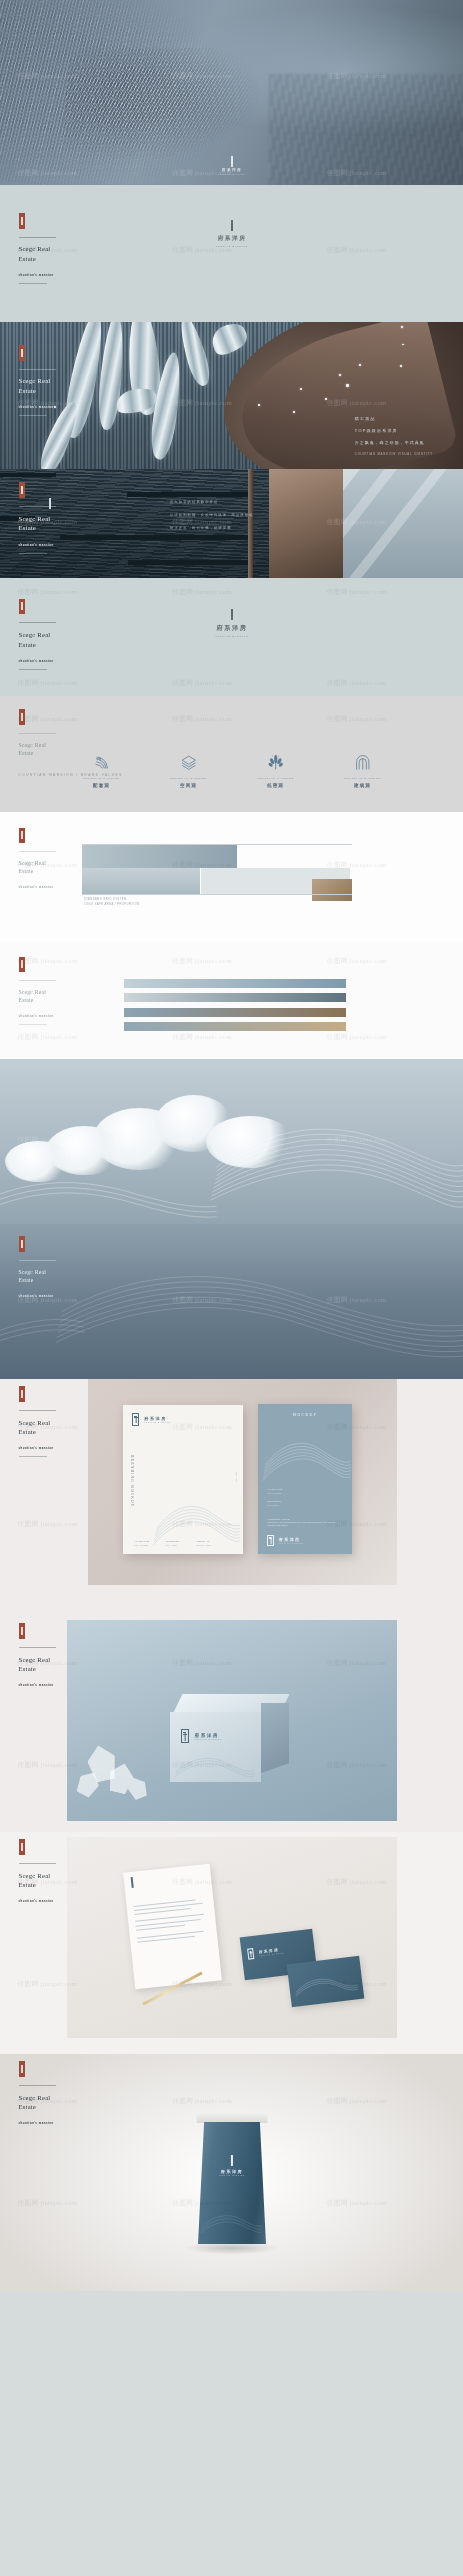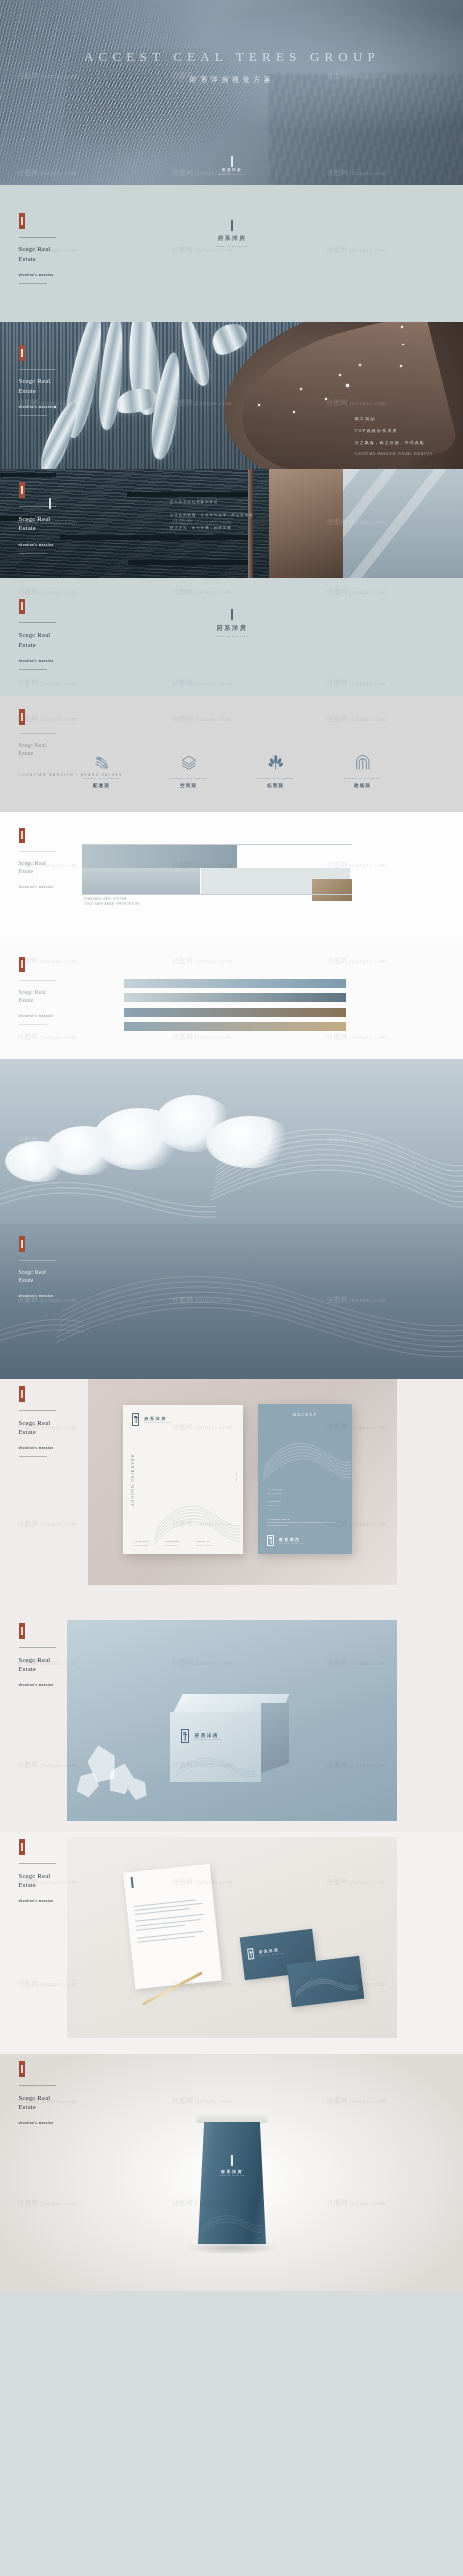--- a/index.html
+++ b/index.html
@@ -299,24 +299,20 @@
 </head>
 <body>
 
 <section class="page" id="s1">
   <div class="hero-img">
     <div class="hero-roof"></div>
     <div class="hero-roof2"></div>
     <div class="hero-blur-right"></div>
   </div>
 
-  <div class="hero-text">
-    <div class="hero-en">ACCEST CEAL TERES GROUP</div>
-    <div class="hero-cn">府系洋房视觉方案</div>
-  </div>
 
   <div class="hero-logo">
     <span class="mark" style="color:rgba(235,243,247,.85)">
       <span class="frame" style="width:11.3px;height:18.5px"><span class="bar"></span></span>
       <span class="cn" style="display:block;font-size:3.6px;margin-top:2.6px">府系洋房</span>
       <span class="sub" style="display:block;font-size:1.3px;margin-top:1.5px">VENTIAN MANSION</span>
     </span>
   </div>
 
   <div class="wm">

